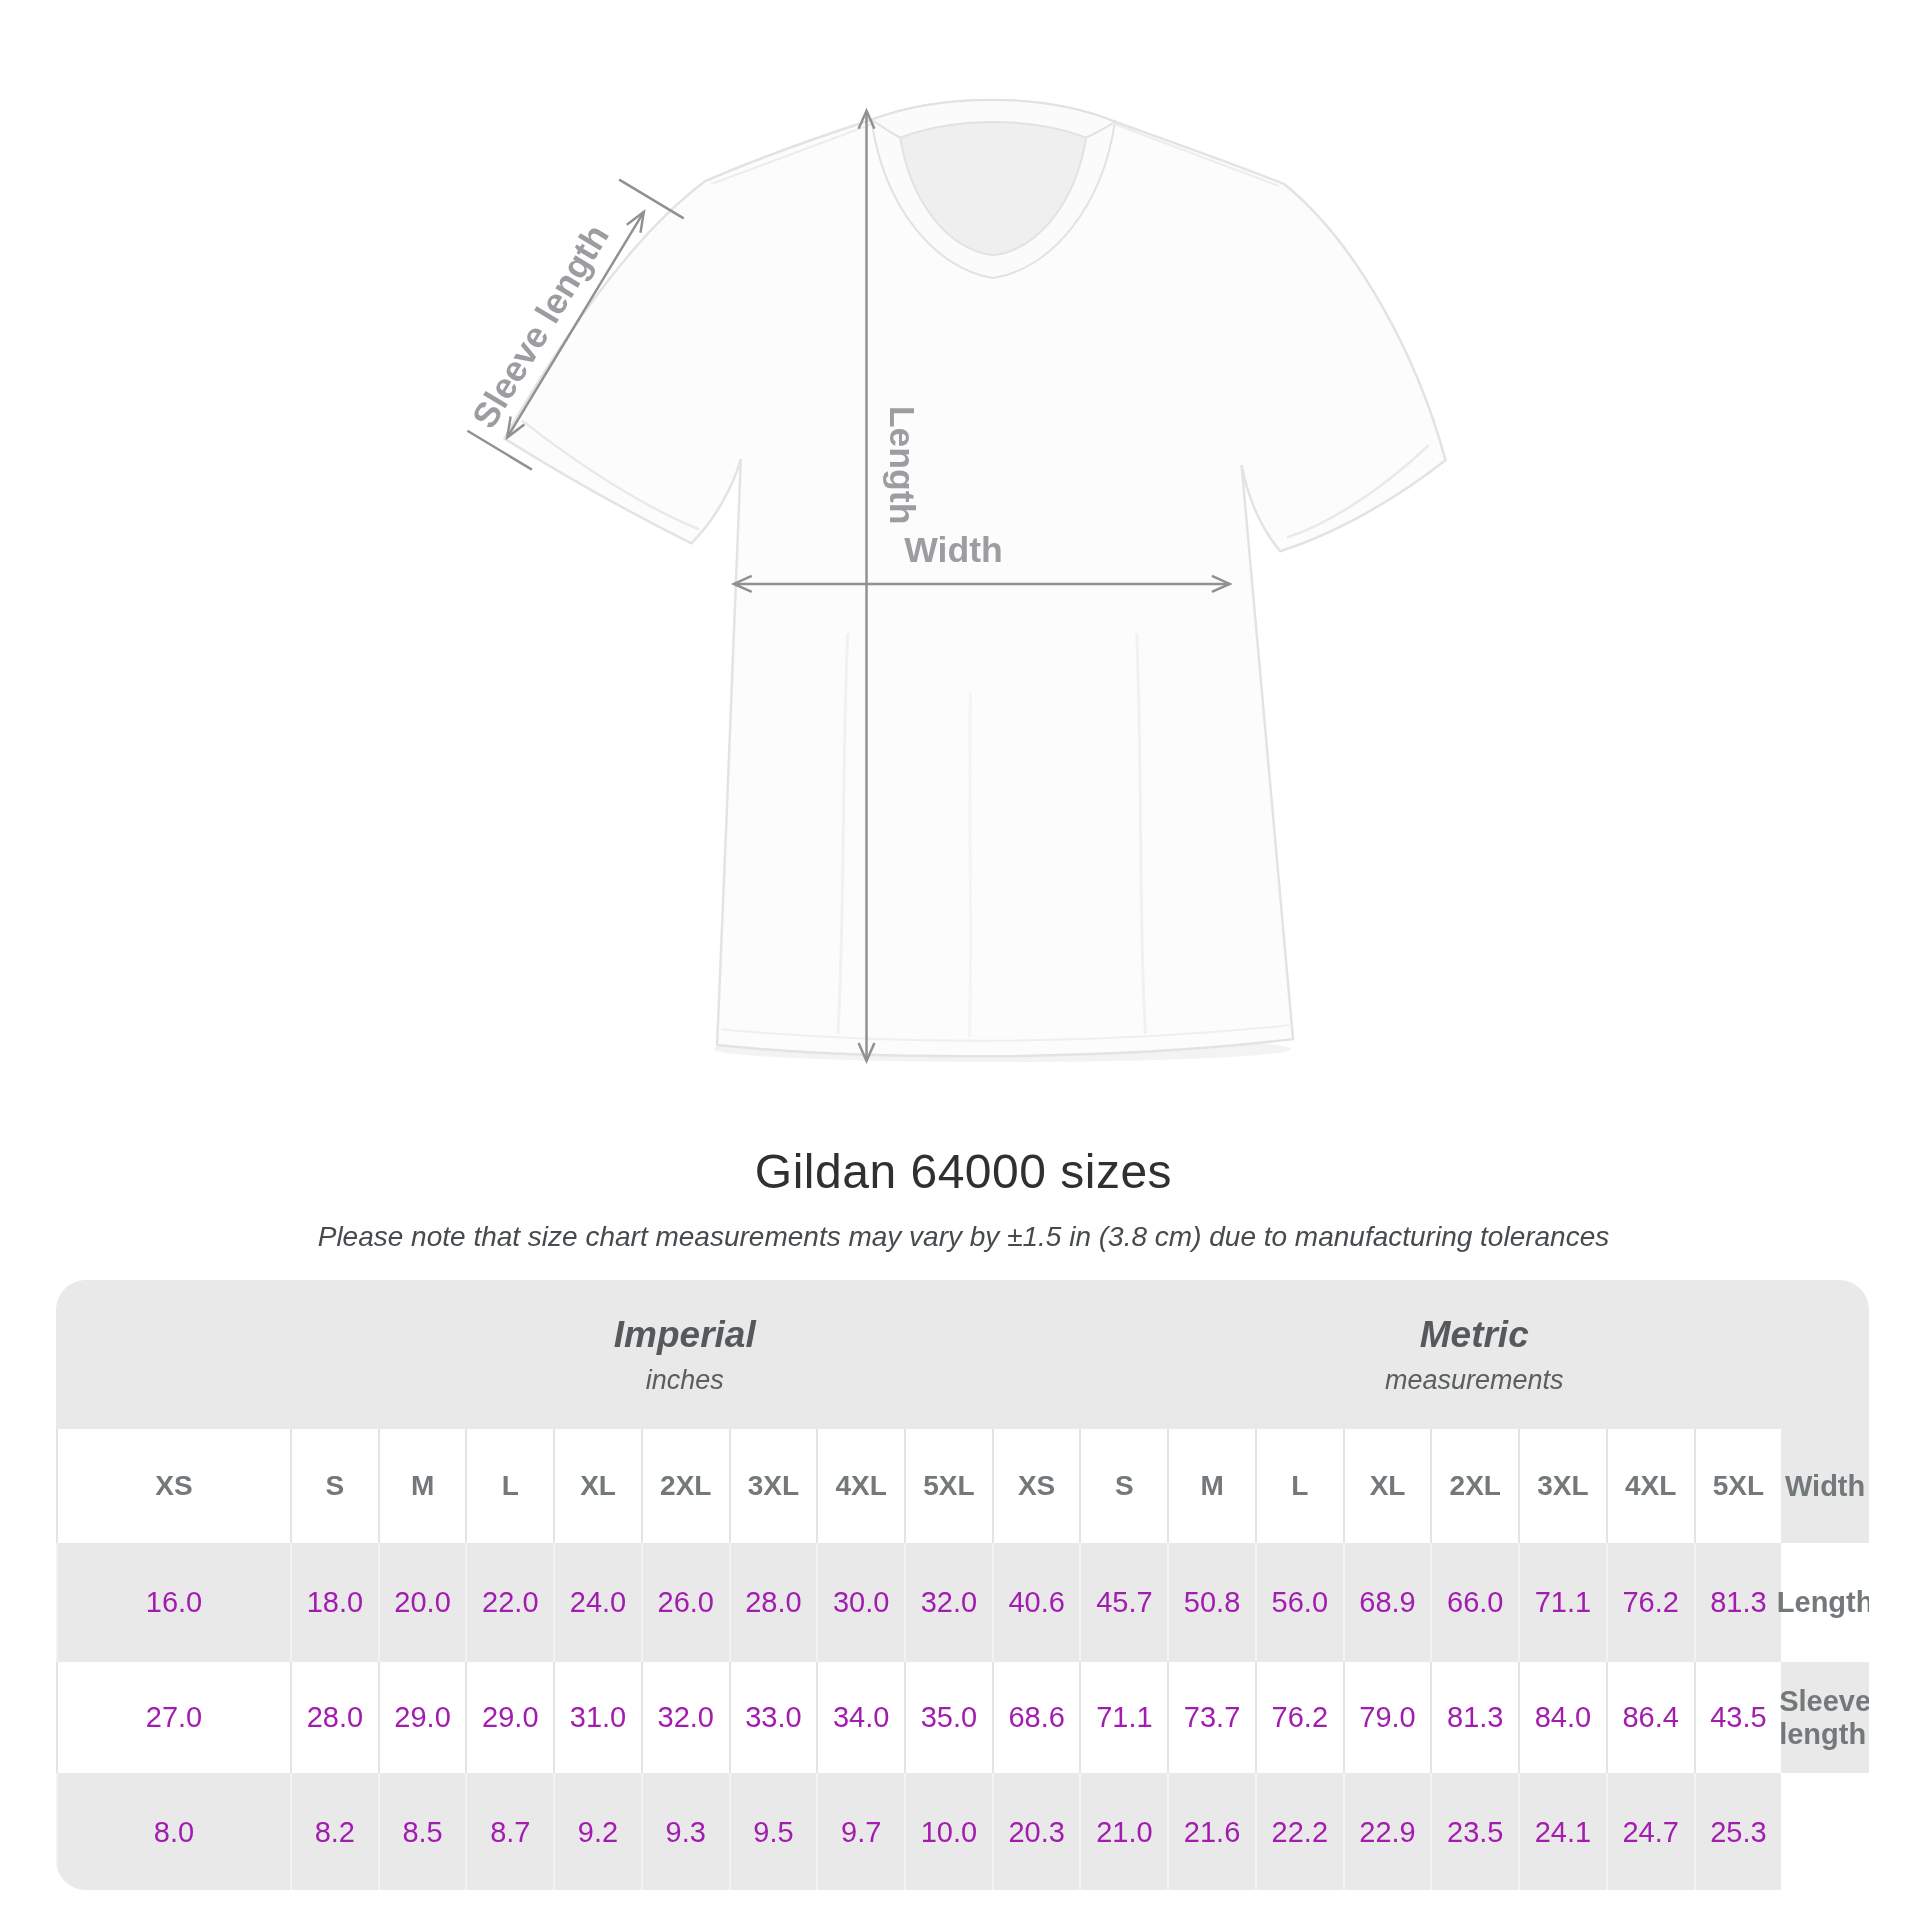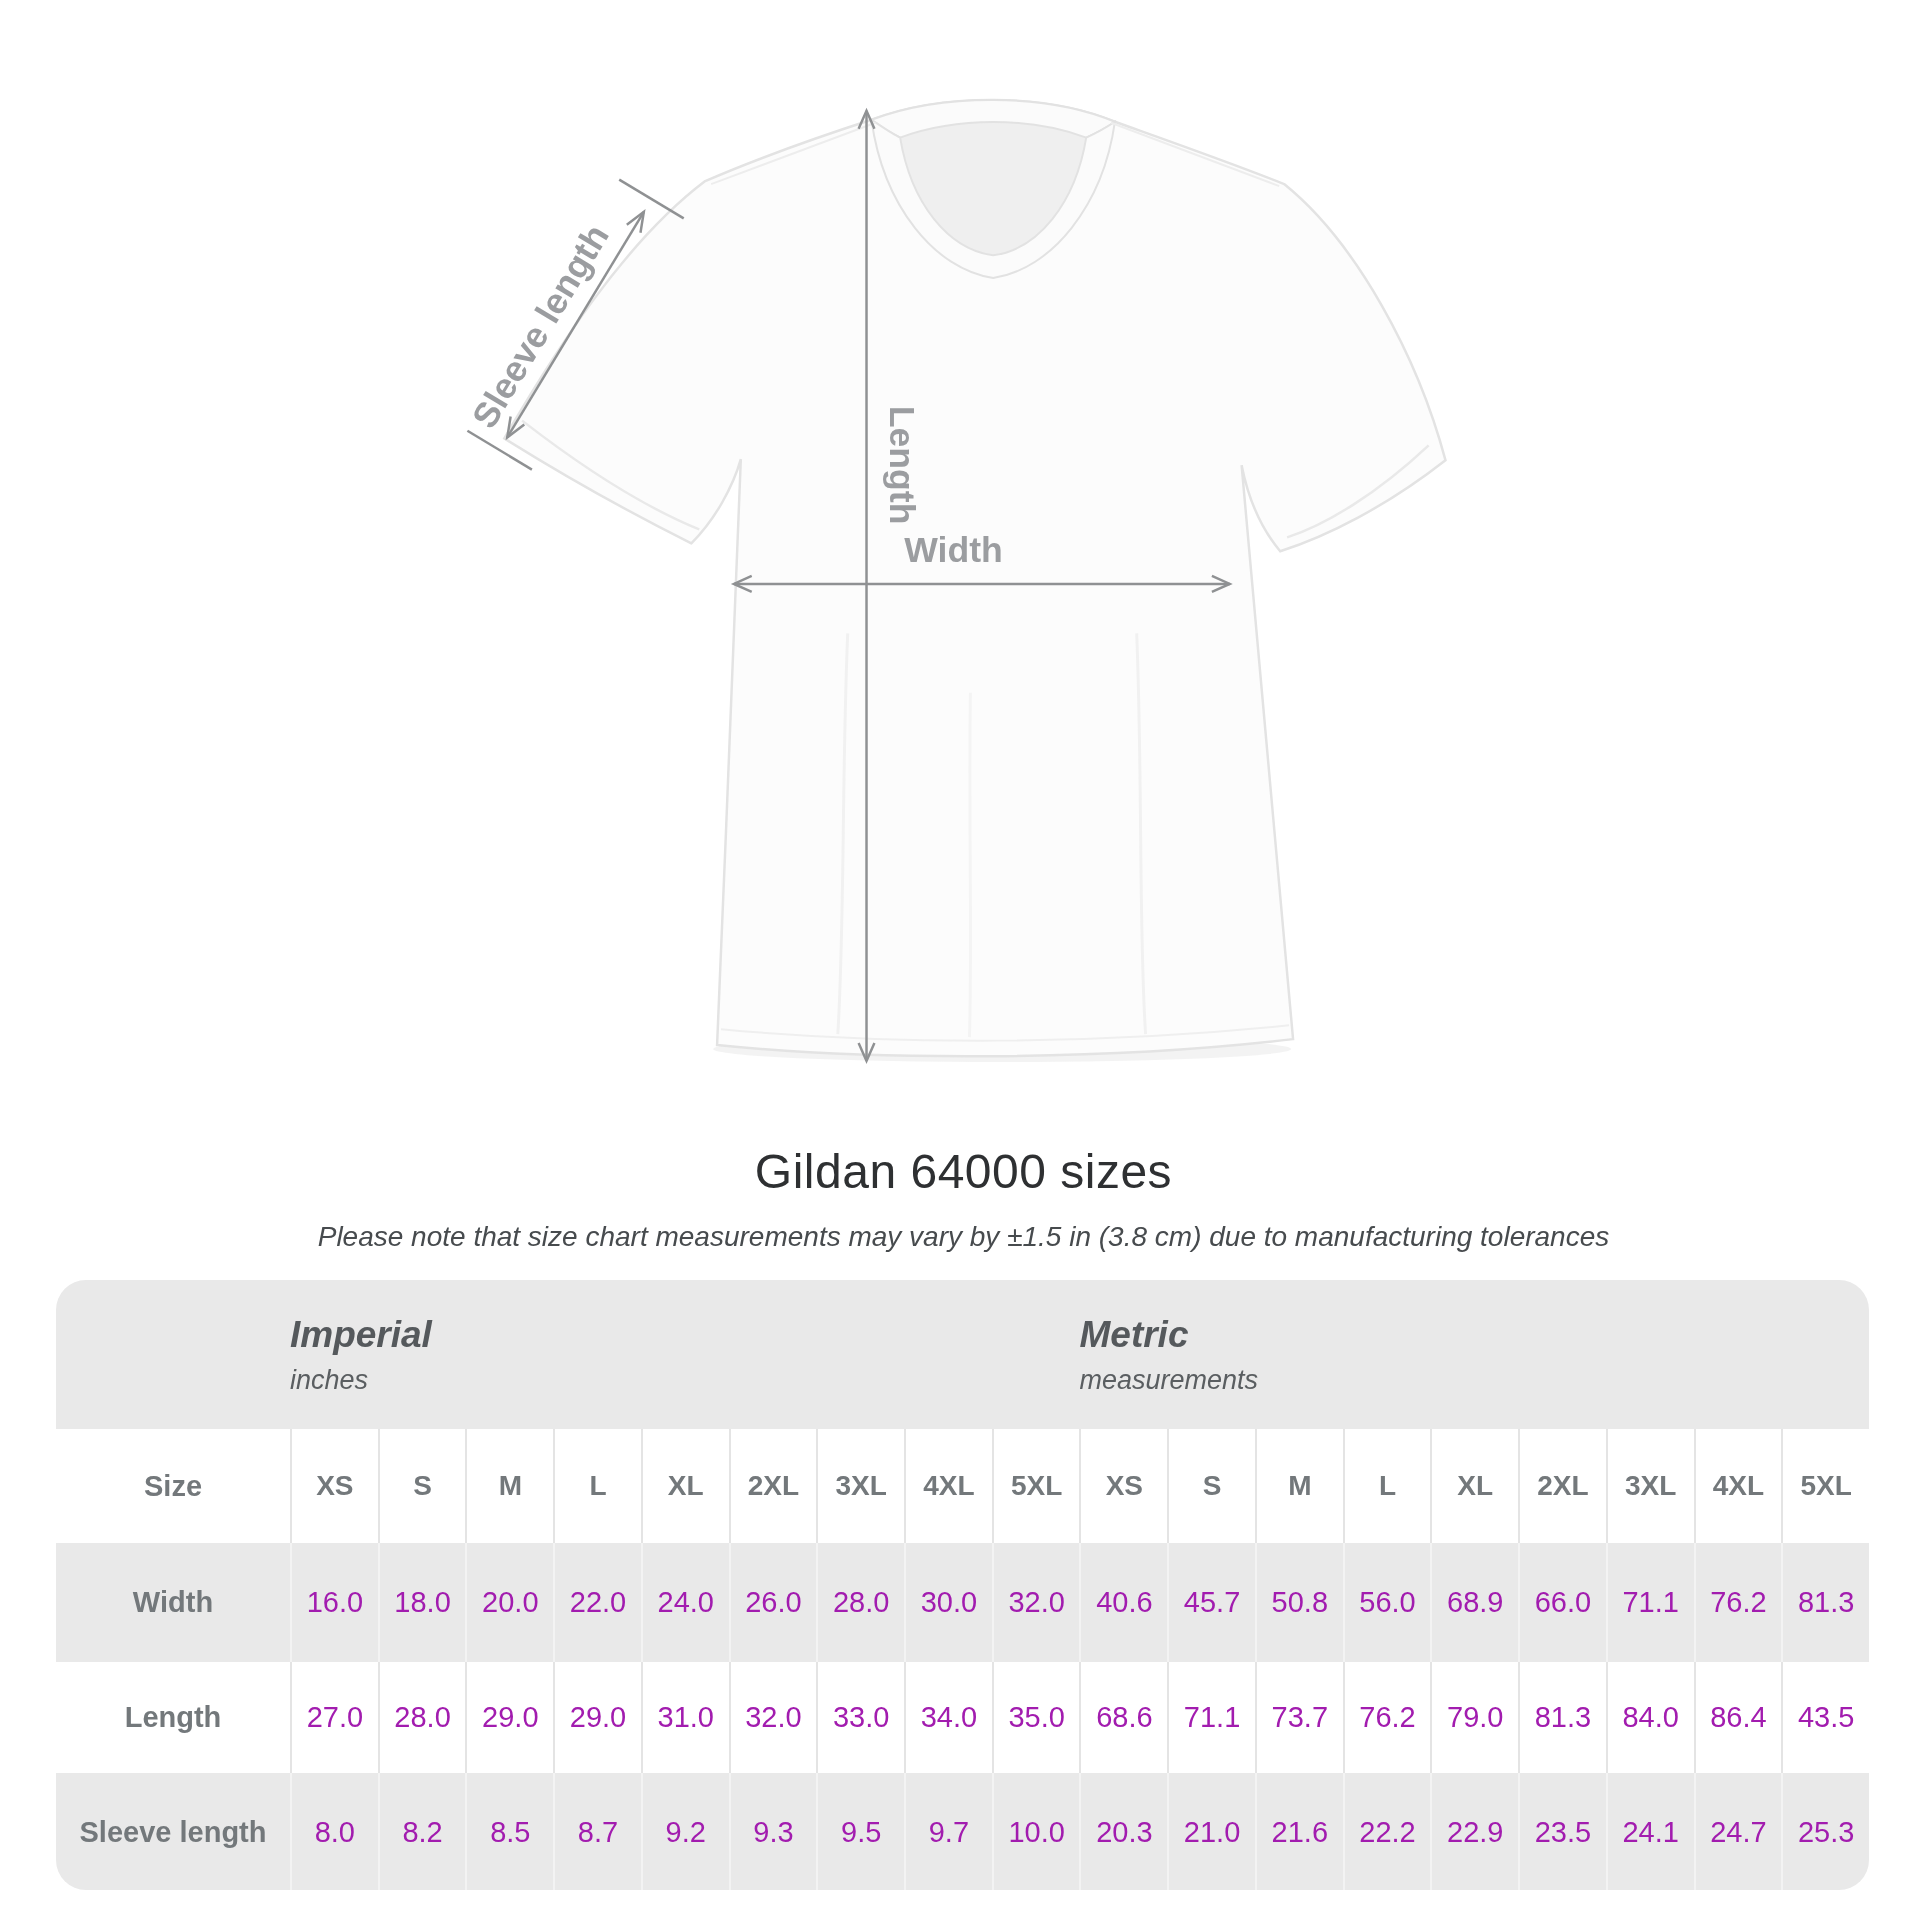--- a/index.html
+++ b/index.html
@@ -21,21 +21,21 @@
        grid-template-columns:234px repeat(18,1fr);
        grid-template-rows:149px 114px 119px 111px 118px;}
   .cell{display:flex;align-items:center;justify-content:center;min-width:0;}
   .gray{background:#e9e9e9;}
   .white{background:#ffffff;}
   .sep{border-left:2px solid #e4e4e4;}
   .gray.sep{border-left-color:#f3f3f3;}
   .hdr{font-weight:bold;color:#73787b;font-size:28px;}
   .lab{font-weight:bold;color:#73787b;font-size:29px;}
   .val{font-size:29px;color:#a21caf;}
-  .band{background:#e9e9e9;display:flex;flex-direction:column;justify-content:center;gap:9px;}
+  .band{background:#e9e9e9;display:flex;flex-direction:column;align-items:center;justify-content:center;gap:9px;}
   .g1{grid-column:2 / span 9;}
   .g2{grid-column:11 / span 9;}
   .band-label{font-size:37px;font-weight:bold;font-style:italic;color:#55595c;}
   .band-sub{font-size:27px;font-style:italic;color:#5a5e61;}
 </style>
 </head>
 <body>
 
 <div class="stage">
 
@@ -116,21 +116,20 @@
     <div class="band"></div>
     <div class="band g1">
       <div class="band-label">Imperial</div>
       <div class="band-sub">inches</div>
     </div>
     <div class="band g2">
       <div class="band-label">Metric</div>
       <div class="band-sub">measurements</div>
     </div>
 
-    <div class="cell white lab">Size</div>
     <div class="cell white hdr sep">XS</div>
     <div class="cell white hdr sep">S</div>
     <div class="cell white hdr sep">M</div>
     <div class="cell white hdr sep">L</div>
     <div class="cell white hdr sep">XL</div>
     <div class="cell white hdr sep">2XL</div>
     <div class="cell white hdr sep">3XL</div>
     <div class="cell white hdr sep">4XL</div>
     <div class="cell white hdr sep">5XL</div>
     <div class="cell white hdr sep">XS</div>

